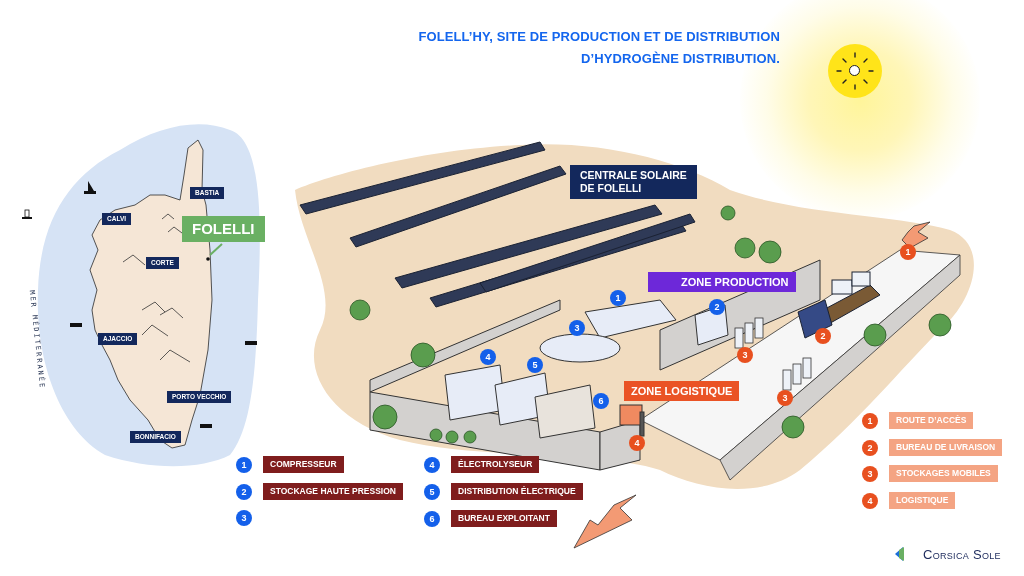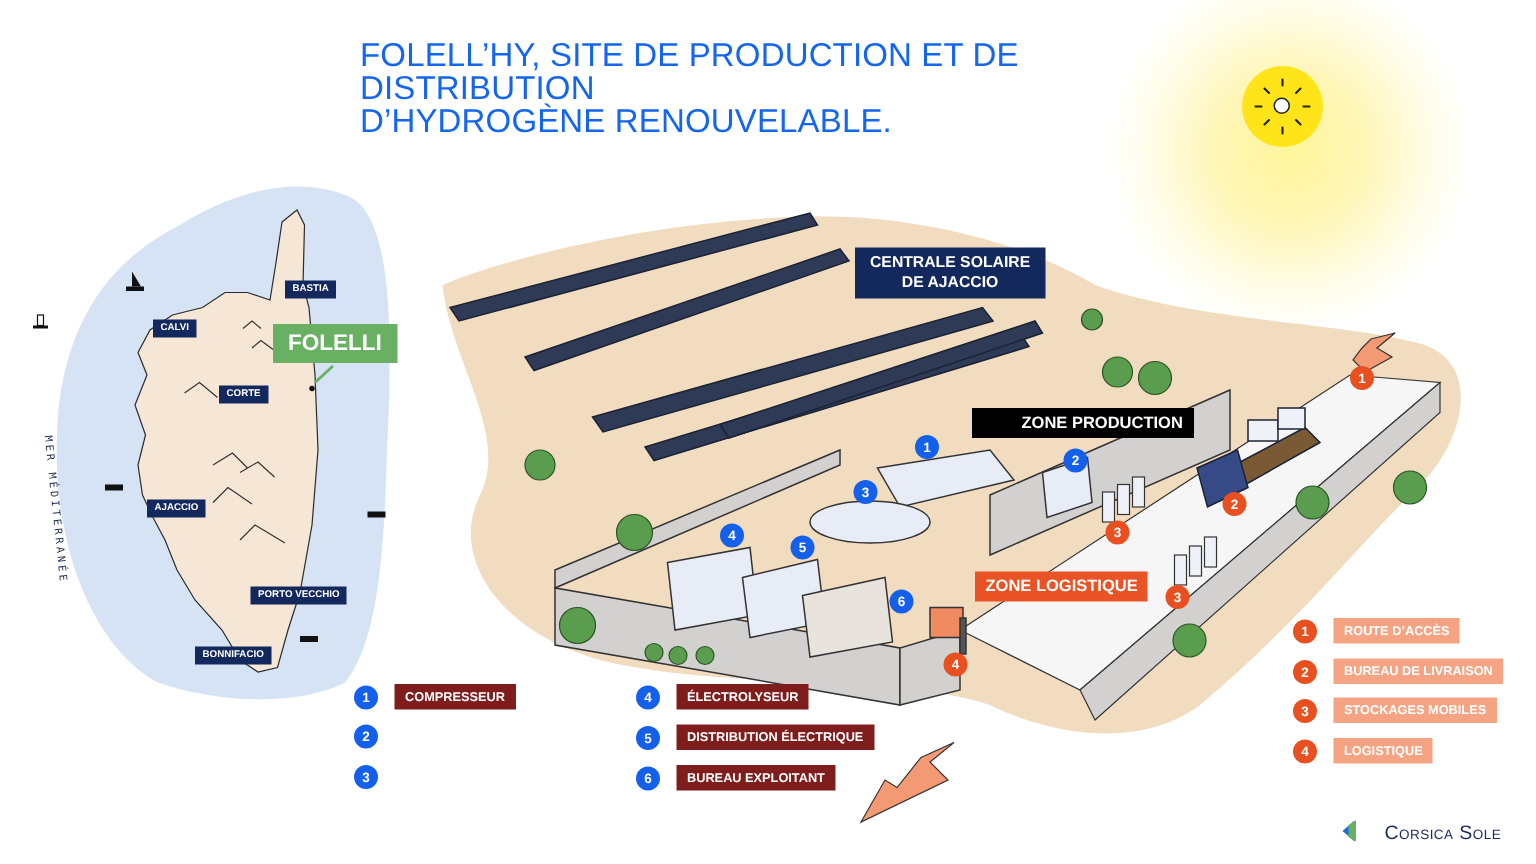--- a/index.html
+++ b/index.html
@@ -1,28 +1,28 @@
 <!DOCTYPE html>
 <html><head>
 <meta charset="utf-8">
 <style>
   html,body{margin:0;padding:0;}
   body{width:1024px;height:576px;position:relative;overflow:hidden;background:#ffffff;font-family:"Liberation Sans",sans-serif;}
-  .title{position:absolute;left:240px;top:26px;width:540px;text-align:left;color:#1466ee;font-weight:normal;font-size:22px;line-height:22px;letter-spacing:0.1px;}
+  .title{position:absolute;left:240px;top:26px;width:540px;text-align:right;color:#1466ee;font-weight:bold;font-size:13px;line-height:22px;letter-spacing:0.1px;}
   .sun-glow{position:absolute;left:740px;top:-20px;width:240px;height:240px;border-radius:50%;background:radial-gradient(circle,#fff59a 0%,#fff6b8 30%,rgba(255,250,210,0.5) 55%,rgba(255,255,255,0) 72%);}
   .sun{position:absolute;left:828px;top:44px;width:54px;height:54px;border-radius:50%;background:#ffe419;}
   .sun-core{position:absolute;left:21px;top:21px;width:11px;height:11px;border-radius:50%;background:#fff;border:1.5px solid #222;box-sizing:border-box;}
   svg.scene{position:absolute;left:0;top:0;}
   .map-label{position:absolute;background:#13285c;color:#fff;font-size:6.5px;font-weight:bold;padding:2px 5px;line-height:8px;white-space:nowrap;}
   .folelli{position:absolute;left:182px;top:216px;background:#6ab063;color:#fff;font-weight:bold;font-size:15px;padding:4px 10px;line-height:18px;text-align:right;}
   .sea-text{position:absolute;left:33px;top:290px;color:#1c2a4a;font-size:7px;letter-spacing:2px;writing-mode:vertical-rl;transform:rotate(-6deg);font-family:"DejaVu Sans Mono",monospace;}
   .zone-tag{position:absolute;color:#fff;font-weight:bold;font-size:11px;padding:3px 7px;line-height:14px;white-space:nowrap;}
-  .zone-blue{background:#000000;padding-left:33px;}
+  .zone-blue{background:#6d28d9;padding-left:33px;}
   .zone-orange{background:#ea5325;}
-  .zone-navy{background:#13285c;text-align:center;font-size:10.5px;line-height:13px;padding:4px 10px;}
+  .zone-navy{background:#13285c;text-align:left;font-size:10.5px;line-height:13px;padding:4px 10px;}
   .pin{position:absolute;width:16px;height:16px;border-radius:50%;color:#fff;font-weight:bold;font-size:9px;line-height:16px;text-align:center;}
   .pin-blue{background:#1460ea;}
   .pin-orange{background:#e8501f;}
   .legend-row{position:absolute;display:flex;align-items:center;}
   .legend-num{width:16px;height:16px;border-radius:50%;color:#fff;font-weight:bold;font-size:9px;line-height:16px;text-align:center;flex:none;}
   .legend-lab{margin-left:11px;color:#fff;font-weight:bold;font-size:8.5px;padding:0 7px;height:17px;line-height:17px;white-space:nowrap;}
   .lb .legend-lab{background:#7f1d1d;}
   .lb .legend-num{background:#1460ea;}
   .lo .legend-lab{background:#f4a483;}
   .lo .legend-num{background:#e8501f;}
@@ -44,21 +44,21 @@
         <line x1="36" y1="36" x2="39" y2="39"></line>
       <line x1="39" y1="15" x2="36" y2="18"></line>
         <line x1="15" y1="39" x2="18" y2="36"></line>
     </g>
   </svg>
   <div class="sun-core"></div>
 </div>
 
 <div class="title">
   <div>FOLELL’HY, SITE DE PRODUCTION ET DE DISTRIBUTION</div>
-  <div>D’HYDROGÈNE RENOUVELABLE.</div>
+  <div>D’HYDROGÈNE DISTRIBUTION.</div>
 </div>
 
 <svg class="scene" width="1024" height="576">
 
   <path d="M120,150 C160,125 200,118 230,130 C262,140 262,220 258,300 C256,380 250,430 230,455 C200,470 150,470 105,455 C60,430 35,360 38,290 C40,220 70,175 120,150 Z" fill="#d6e3f5"></path>
 
   <path d="M188,148 L198,140 L203,150 L202,190 L206,205 L210,250 L212,300 L208,350 L200,395 L192,420 L185,445 L172,448 L160,440 L148,420 L130,400 L118,380 L110,360 L102,345 L95,330 L92,310 L97,290 L90,270 L98,250 L92,235 L100,220 L115,210 L135,205 L150,195 L165,195 L180,200 L184,175 Z" fill="#f5e6d6" stroke="#2b2b2b" stroke-width="0.8"></path>
 
   <g stroke="#333" stroke-width="0.8" fill="none">
     <polyline points="162,219 168,214 174,219"></polyline>
@@ -157,44 +157,45 @@
 <div class="map-label" style="left:190px;top:187px;">BASTIA</div>
 <div class="map-label" style="left:102px;top:213px;">CALVI</div>
 <div class="map-label" style="left:146px;top:257px;">CORTE</div>
 <div class="map-label" style="left:98px;top:333px;">AJACCIO</div>
 <div class="map-label" style="left:167px;top:391px;">PORTO VECCHIO</div>
 <div class="map-label" style="left:130px;top:431px;">BONNIFACIO</div>
 <div class="sea-text">MER MÉDITERRANÉE</div>
 
 <div class="zone-tag zone-navy" style="left:570px;top:165px;">
   <div>CENTRALE SOLAIRE</div>
-  <div>DE AJACCIO</div>
+  <div>DE FOLELLI</div>
 </div>
 <div class="zone-tag zone-blue" style="left:648px;top:272px;">ZONE PRODUCTION</div>
-<div class="zone-tag zone-orange" style="left:650px;top:381px;">ZONE LOGISTIQUE</div>
+<div class="zone-tag zone-orange" style="left:624px;top:381px;">ZONE LOGISTIQUE</div>
 
 <div class="pin pin-blue" style="left:610px;top:290px;">1</div>
 <div class="pin pin-blue" style="left:709px;top:299px;">2</div>
 <div class="pin pin-blue" style="left:569px;top:320px;">3</div>
 <div class="pin pin-blue" style="left:480px;top:349px;">4</div>
 <div class="pin pin-blue" style="left:527px;top:357px;">5</div>
 <div class="pin pin-blue" style="left:593px;top:393px;">6</div>
 
 <div class="pin pin-orange" style="left:900px;top:244px;">1</div>
 <div class="pin pin-orange" style="left:815px;top:328px;">2</div>
 <div class="pin pin-orange" style="left:737px;top:347px;">3</div>
 <div class="pin pin-orange" style="left:777px;top:390px;">3</div>
 <div class="pin pin-orange" style="left:629px;top:435px;">4</div>
 
 <div class="legend-row lb" style="left:236px;top:456px;">
   <div class="legend-num">1</div>
   <div class="legend-lab">COMPRESSEUR</div>
 </div>
 <div class="legend-row lb" style="left:236px;top:483px;">
   <div class="legend-num">2</div>
+  <div class="legend-lab">STOCKAGE HAUTE PRESSION</div>
 </div>
 <div class="legend-row lb" style="left:236px;top:510px;">
   <div class="legend-num">3</div>
 </div>
 <div class="legend-row lb" style="left:424px;top:456px;">
   <div class="legend-num">4</div>
   <div class="legend-lab">ÉLECTROLYSEUR</div>
 </div>
 <div class="legend-row lb" style="left:424px;top:483px;">
   <div class="legend-num">5</div>

